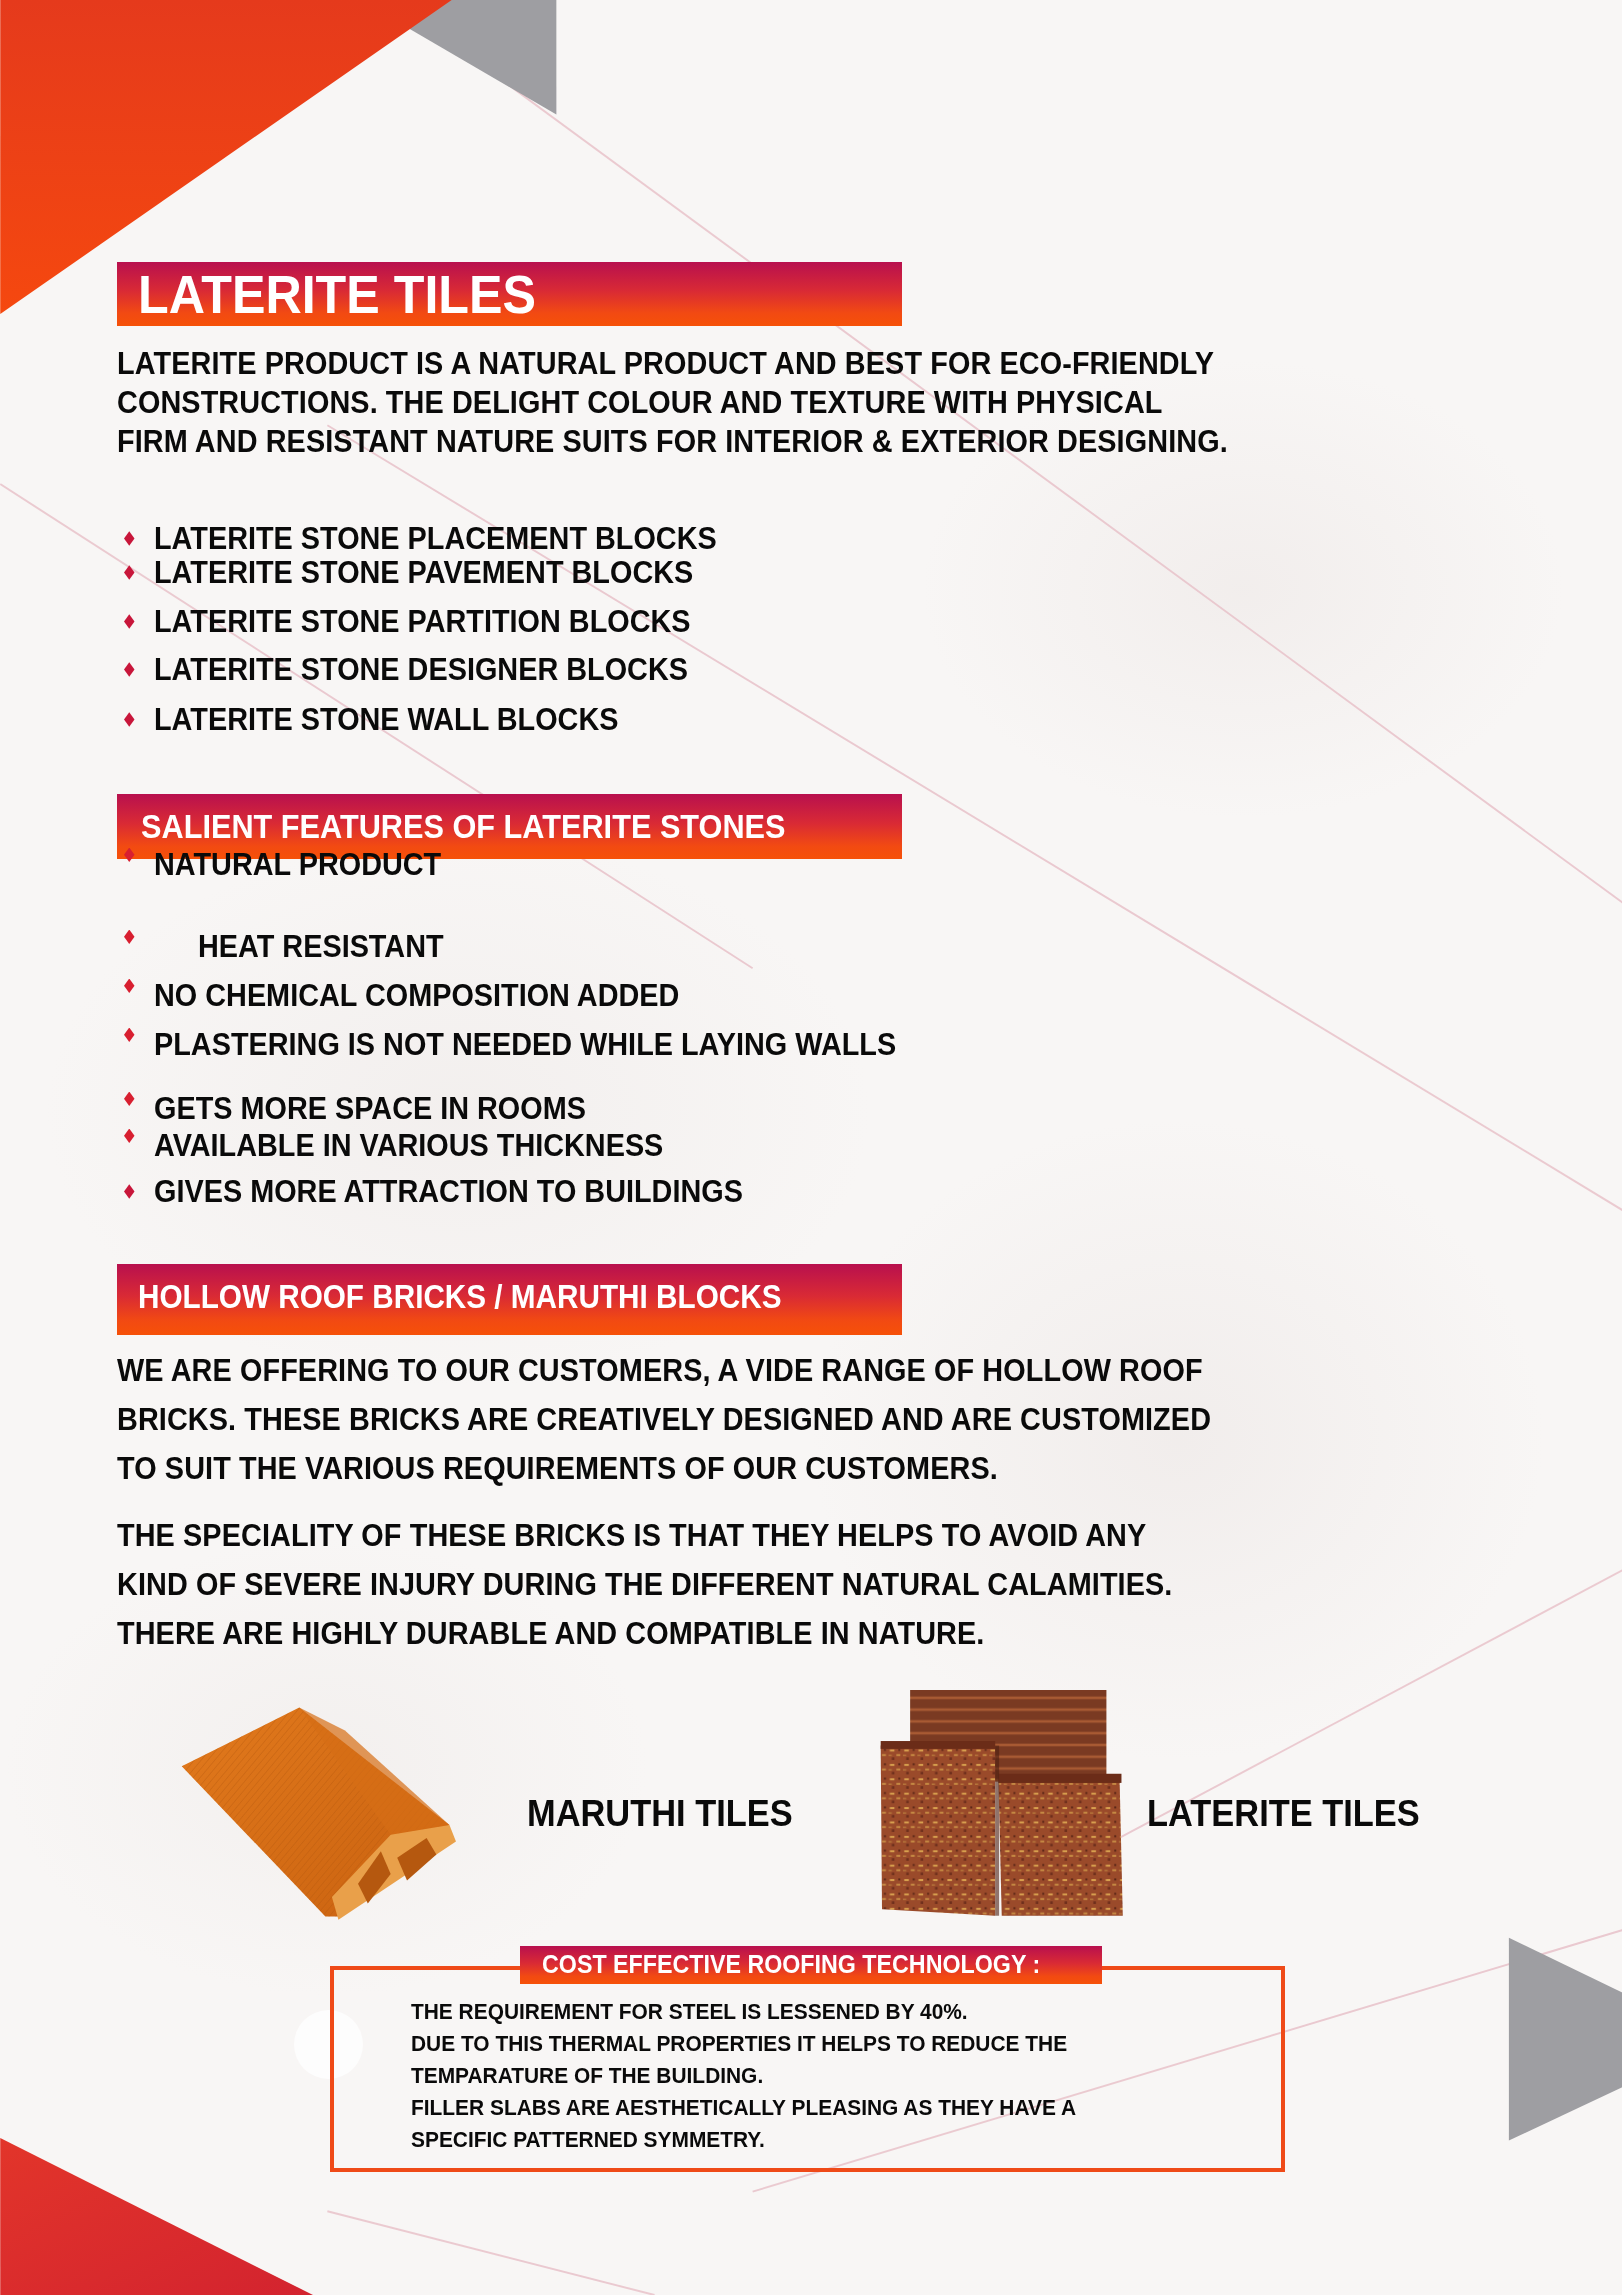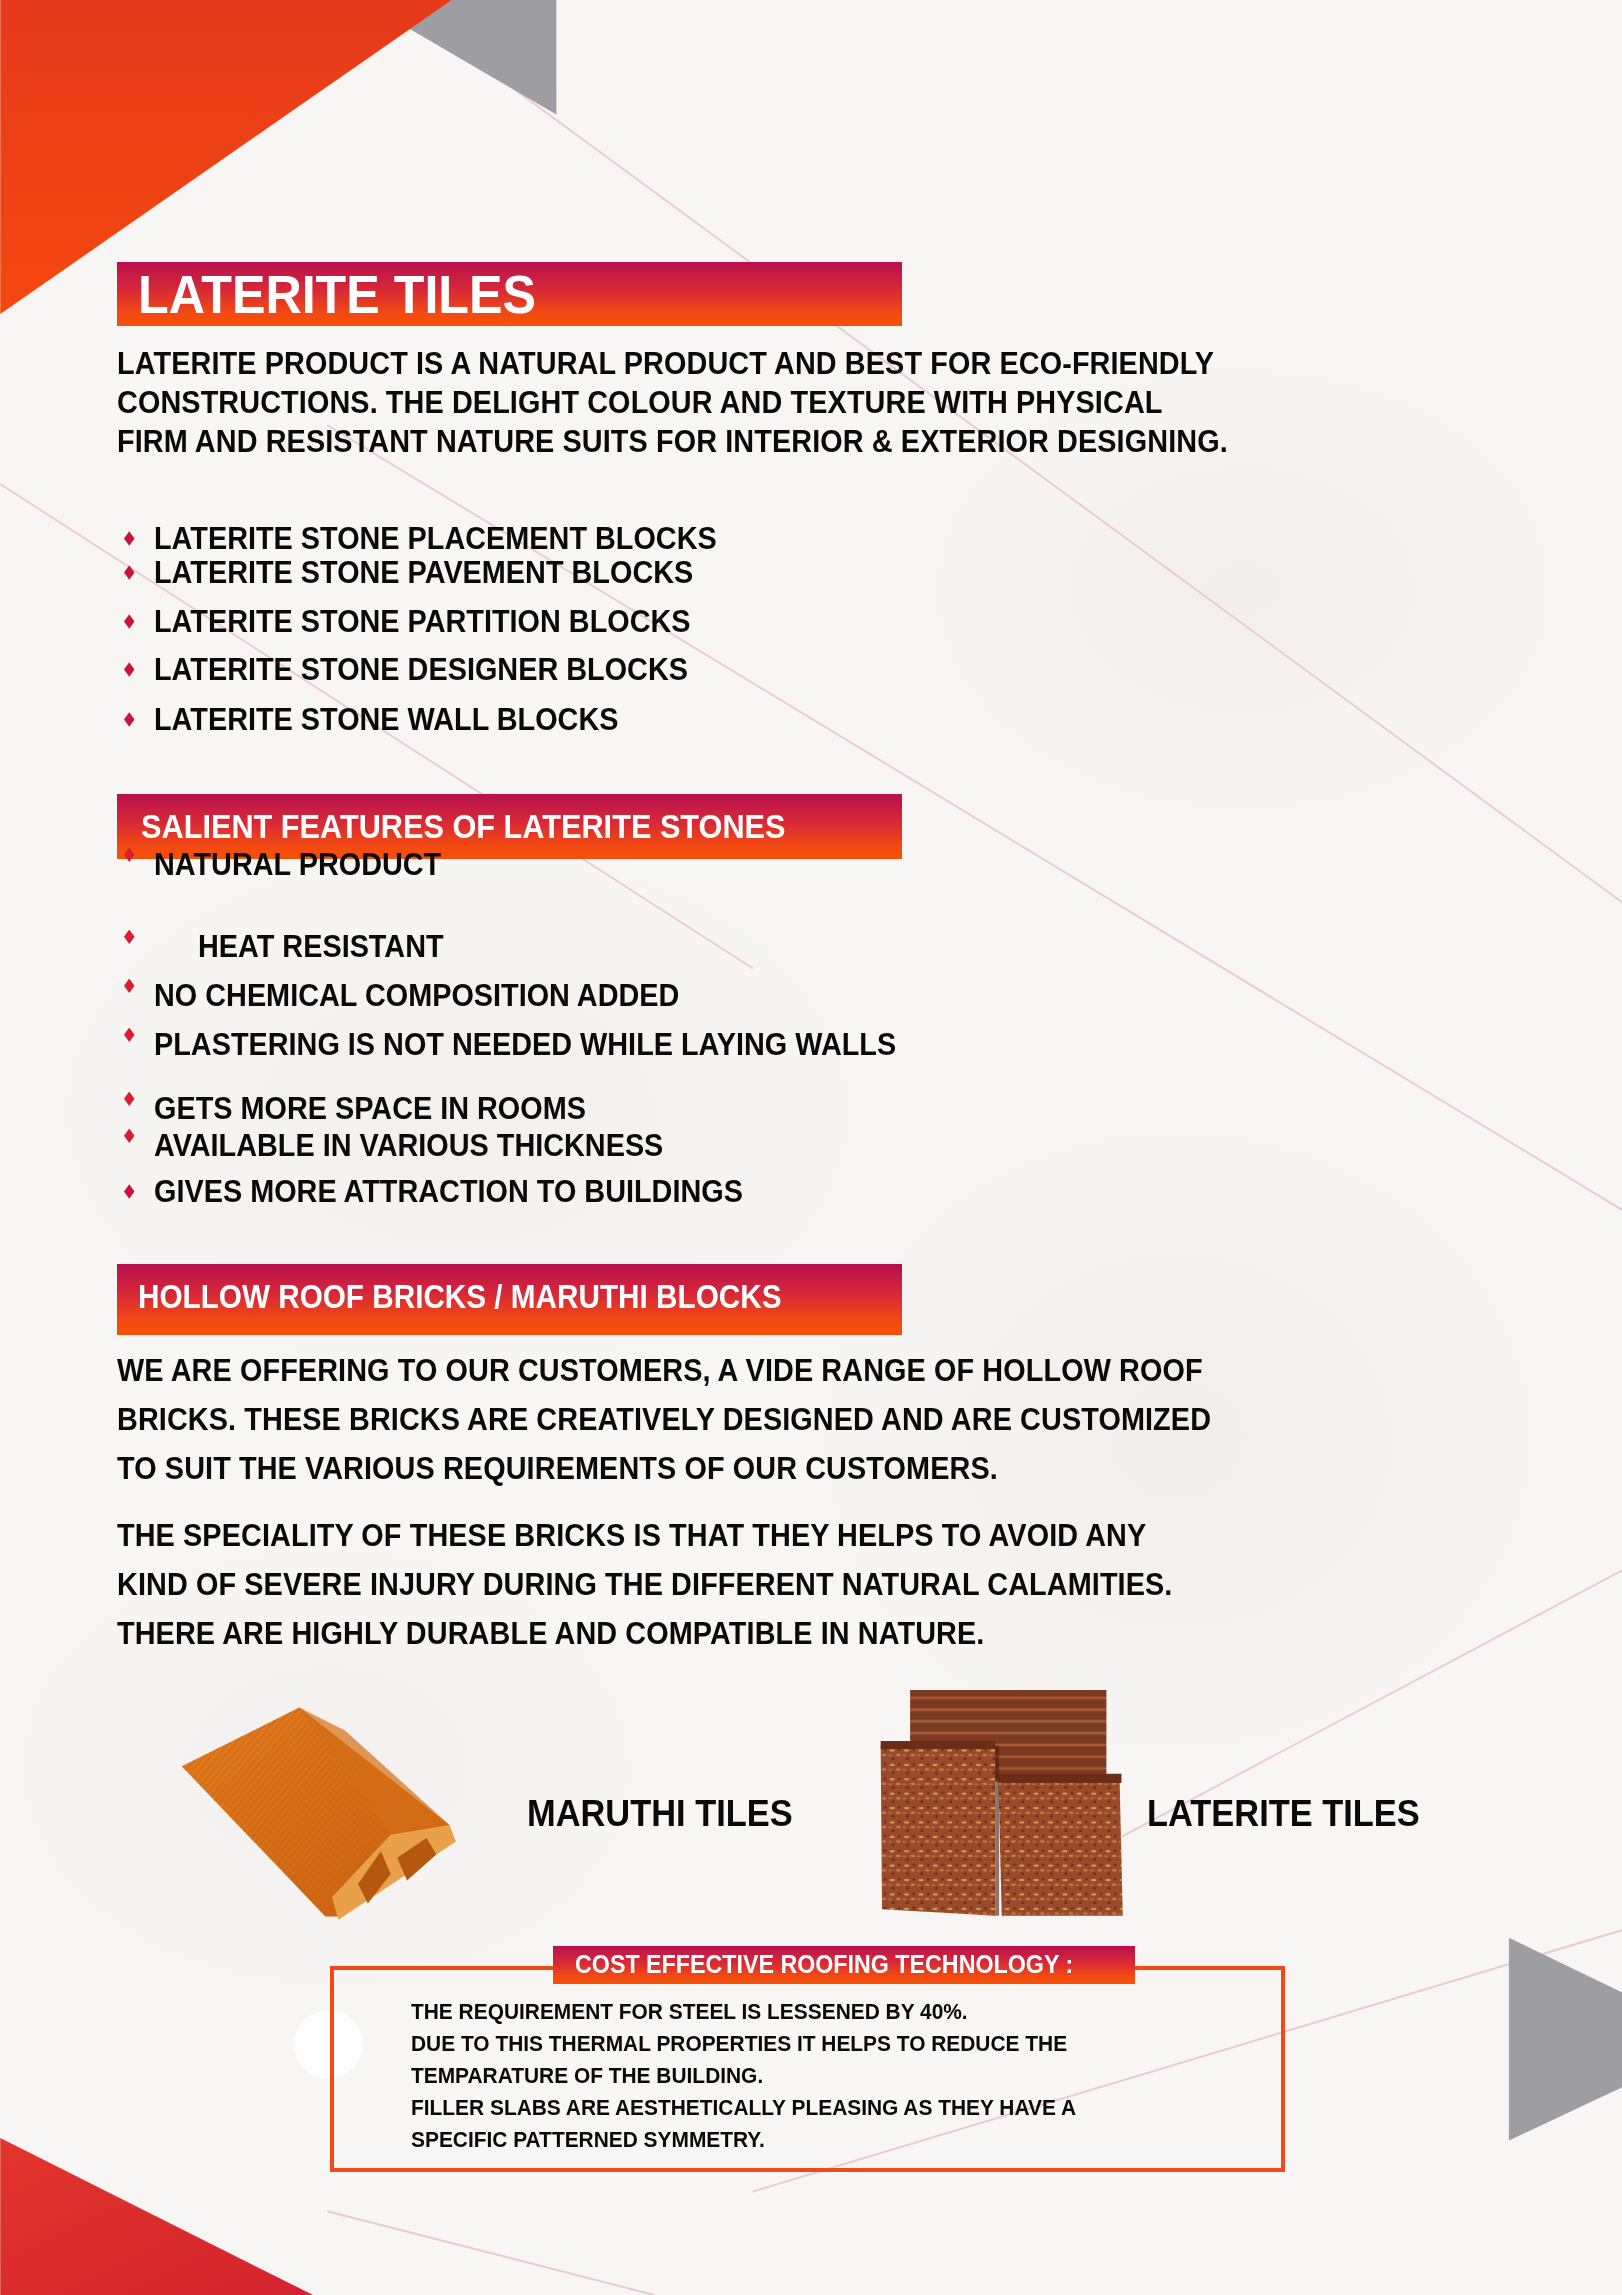--- a/index.html
+++ b/index.html
@@ -195,21 +195,21 @@
   <polygon points="190,140 375,130 380,345 195,345" fill="url(#speck)"></polygon>
   <rect x="190" y="128" width="188" height="14" fill="#6b2c18"></rect>
   <rect x="185" y="85" width="6" height="260" fill="#4b1e10" opacity="0.6"></rect>
 </svg>
 
 <span class="product-label" style="left:1147px;top:1793px;">LATERITE TILES</span>
 
 <div class="watermark"></div>
 
 <div class="box"></div>
-<div class="hdr-bar" style="left:520px;width:582px;top:1946px;height:38px;margin-left:33px;">
+<div class="hdr-bar" style="left:520px;width:582px;top:1946px;height:38px;">
   <span class="hdr-text" style="left:22px;top:5.2px;font-size:25px;line-height:27.5px;transform:scaleX(0.93);">COST EFFECTIVE ROOFING TECHNOLOGY :</span>
 </div>
 <div>
   <div class="box-line" style="top:1999px;">THE REQUIREMENT FOR STEEL IS LESSENED BY 40%.</div>
   <div class="box-line" style="top:2031px;">DUE TO THIS THERMAL PROPERTIES IT HELPS TO REDUCE THE</div>
   <div class="box-line" style="top:2063px;">TEMPARATURE OF THE BUILDING.</div>
   <div class="box-line" style="top:2095px;">FILLER SLABS ARE AESTHETICALLY PLEASING AS THEY HAVE A</div>
   <div class="box-line" style="top:2127px;">SPECIFIC PATTERNED SYMMETRY.</div>
 </div>
 

